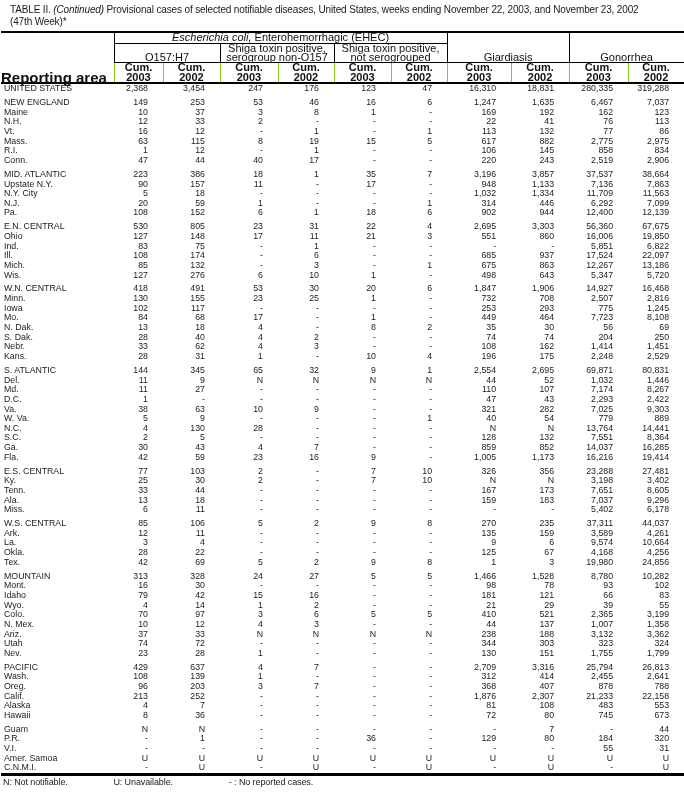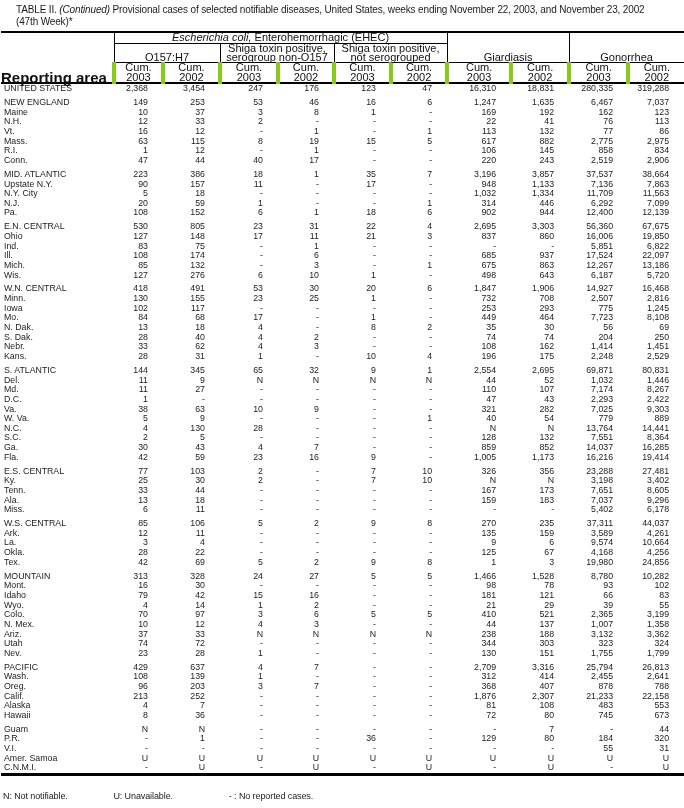--- a/index.html
+++ b/index.html
@@ -1,49 +1,49 @@
 <!DOCTYPE html>
 <html><head>
 <meta charset="utf-8">
 <style>
   html,body{margin:0;padding:0;}
   body{
     width:684px;height:808px;overflow:hidden;background:#fff;color:#1b1b1b;
     font-family:"Liberation Sans","DejaVu Sans",sans-serif;
   }
   .page{width:684px;padding:4px 0 0 0;}
-  .title{padding:0 2px 0 16px;font-size:10px;line-height:11.6px;letter-spacing:-0.15px;white-space:nowrap;}
+  .title{padding:0 2px 0 10px;font-size:10px;line-height:11.6px;letter-spacing:-0.15px;white-space:nowrap;}
   .title .it{font-style:italic;}
 
   table.main{
     border-collapse:collapse;table-layout:fixed;width:683px;margin:4px 0 0 1px;
     border-top:2px solid #000;border-bottom:3px solid #000;
   }
   table.main td{padding:0;}
 
   
   thead td{font-size:11px;line-height:9.4px;text-align:center;vertical-align:bottom;color:#111;}
   td.area-head{text-align:left;vertical-align:bottom;border-bottom:2px solid #000;padding:0 0 2px 3px;font-size:15px;font-weight:bold;}
   td.ehec{border:1px solid #000;padding:2px 0;}
   td.ehec .it{font-style:italic;}
   td.sub{border-left:1px solid #000;border-bottom:1px solid #000;white-space:pre-line;padding:1px 0 2px 0;}
   td.sub-last{border-right:1px solid #000;}
   td.grp{border-left:1px solid #000;border-bottom:1px solid #000;padding:0 0 2px 0;}
   td.grp-last{border-right:1px solid #000;}
-  td.cum{border-left:4px solid #84cc16;border-bottom:2px solid #000;white-space:pre-line;padding:2px 0 2px 0;}
+  td.cum{border-left:1px solid #84cc16;border-bottom:2px solid #000;white-space:pre-line;padding:2px 0 2px 0;font-weight:bold;}
   td.cum-last{border-right:1px solid #000;}
 
   
   tbody td{font-size:8.8px;line-height:9.65px;vertical-align:bottom;}
   tbody td.area{text-align:left;padding-left:3px;white-space:nowrap;overflow:hidden;}
   tbody td.num{text-align:right;padding-right:15px;font-variant-numeric:tabular-nums;white-space:nowrap;}
   tr.gap td{height:4.2px;line-height:4.2px;font-size:1px;}
 
   
-  .footnotes{padding:15px 2px 0 3px;font-size:9px;line-height:10.5px;letter-spacing:-0.1px;}
+  .footnotes{padding:1px 2px 0 3px;font-size:9px;line-height:10.5px;letter-spacing:-0.1px;}
   .legend span{display:inline-block;}
   .legend .l1{width:108px;}
   .legend .l2{width:113px;}
 </style>
 </head>
 <body>
 
 <div class="page">
 
   <div class="title">
@@ -295,21 +295,21 @@
           <td class="num">67,675</td>
         </tr>
         <tr class="state">
           <td class="area">Ohio</td>
           <td class="num">127</td>
           <td class="num">148</td>
           <td class="num">17</td>
           <td class="num">11</td>
           <td class="num">21</td>
           <td class="num">3</td>
-          <td class="num">837</td>
+          <td class="num">551</td>
           <td class="num">860</td>
           <td class="num">16,006</td>
           <td class="num">19,850</td>
         </tr>
         <tr class="state">
           <td class="area">Ind.</td>
           <td class="num">83</td>
           <td class="num">75</td>
           <td class="num">-</td>
           <td class="num">1</td>
@@ -349,21 +349,21 @@
         <tr class="state">
           <td class="area">Wis.</td>
           <td class="num">127</td>
           <td class="num">276</td>
           <td class="num">6</td>
           <td class="num">10</td>
           <td class="num">1</td>
           <td class="num">-</td>
           <td class="num">498</td>
           <td class="num">643</td>
-          <td class="num">6,187</td>
+          <td class="num">5,347</td>
           <td class="num">5,720</td>
         </tr>
         <tr class="gap">
           <td colspan="11"></td>
         </tr>
         <tr class="region">
           <td class="area">W.N. CENTRAL</td>
           <td class="num">418</td>
           <td class="num">491</td>
           <td class="num">53</td>

